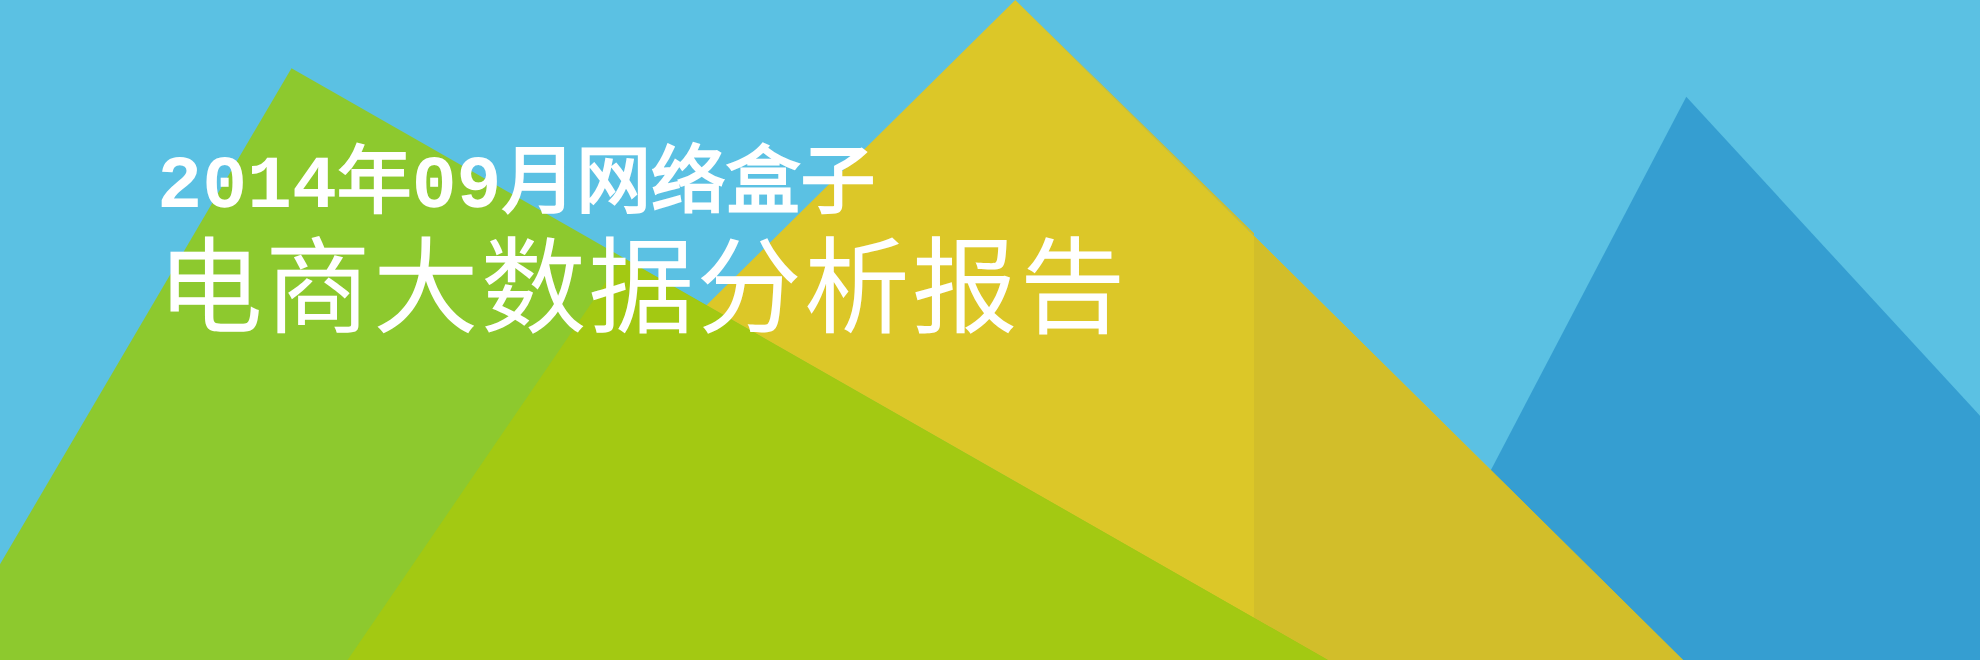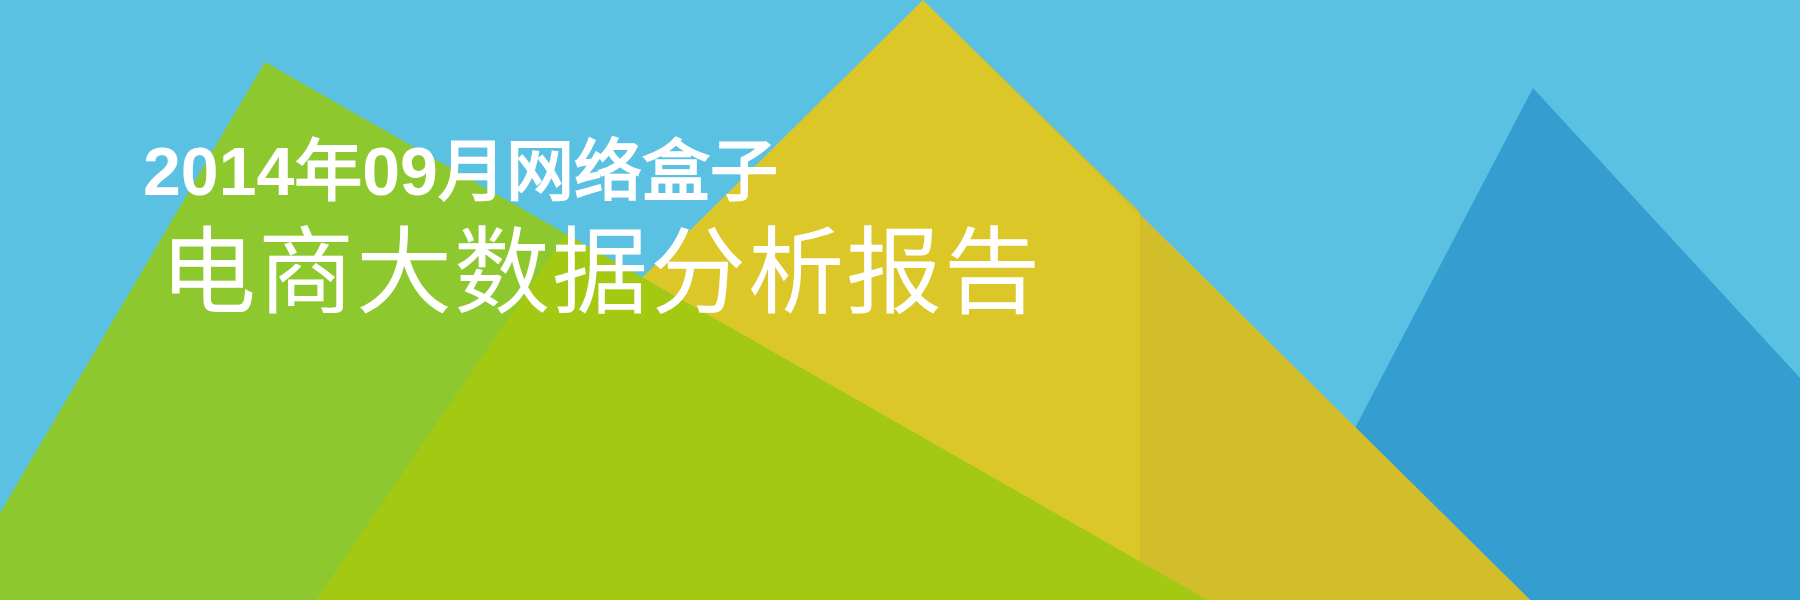--- a/index.html
+++ b/index.html
@@ -26,38 +26,39 @@
   }
   
   .title-block {
     position: absolute;
     left: 143px;
     top: 136px;
     z-index: 5;
     color: #ffffff;
     line-height: 1;
     user-select: none;
+    font-family: Liberation Mono, monospace;
   }
   .title-line-1 {
     font-size: 68px;
     font-weight: 700;
     letter-spacing: 0px;
     color: #ffffff;
     white-space: nowrap;
     margin: 0 0 14px 0;
     padding: 0;
     line-height: 1.04;
   }
   .title-line-2 {
     font-size: 96px;
     font-weight: 400;
     letter-spacing: 2px;
     color: #ffffff;
     white-space: nowrap;
-    margin: 17px;
+    margin: 0;
     padding: 0;
     line-height: 1.02;
   }
 </style>
 </head>
 <body>
 
 <div id="banner">
 
   <svg class="bg-layer" viewBox="0 0 1800 600" preserveAspectRatio="none">

